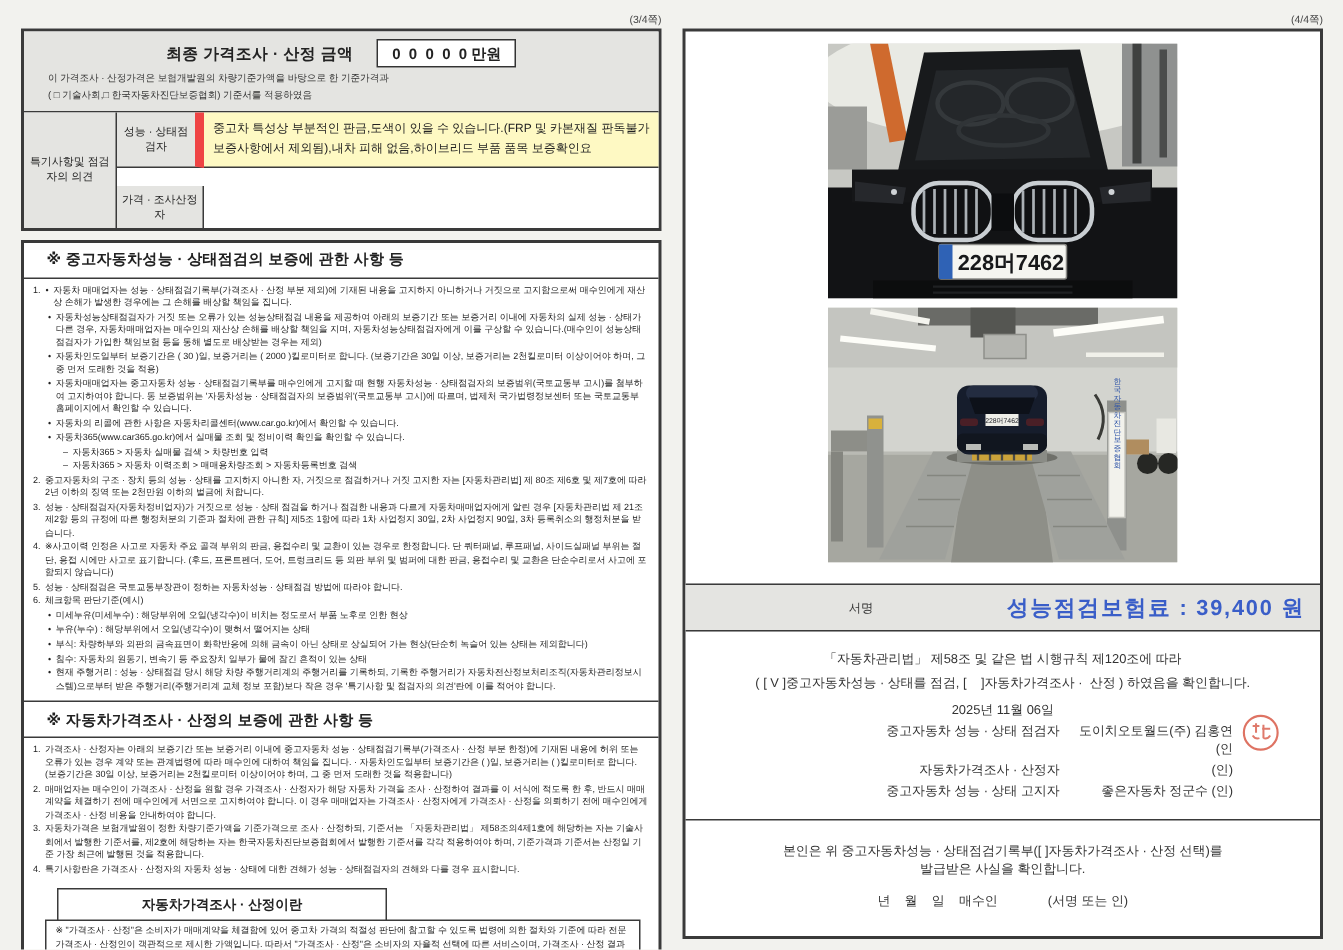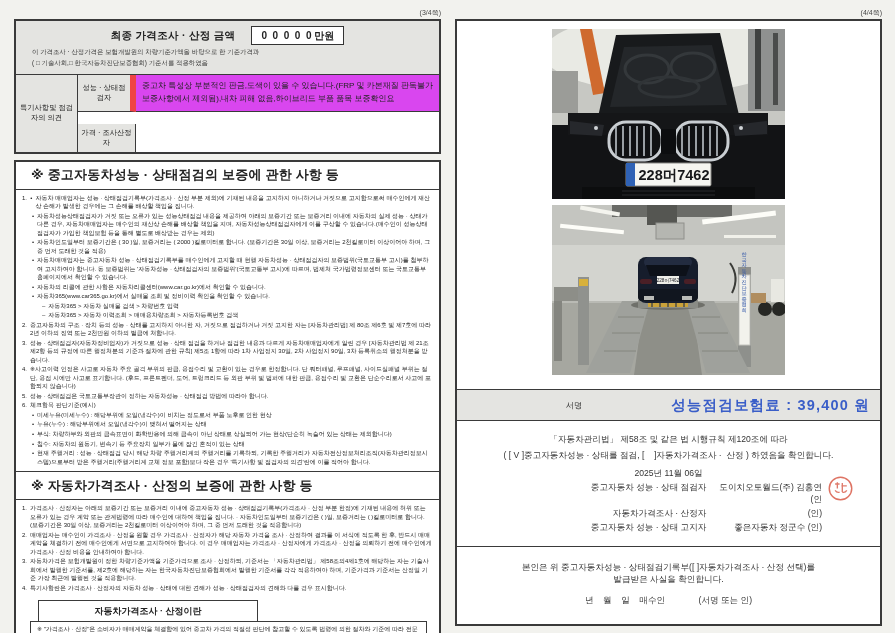--- a/index.html
+++ b/index.html
@@ -18,28 +18,28 @@
   .tbl{border:2px solid #3a3a3a;background:#fff;}
   .price-head{background:#e4e4e1;padding:5px 16px 6px;border-bottom:1.4px solid #3a3a3a;text-align:left;}
   .price-line1{display:flex;justify-content:center;align-items:center;gap:16px;}
   .price-title{font-weight:bold;font-size:10.5px;letter-spacing:.3px;}
   .amount-box{background:#fff;border:1.2px solid #333;font-weight:bold;font-size:10px;padding:1.5px 9px;white-space:pre;}
   .price-note{font-size:6.4px;margin-top:2.5px;color:#333;}
   .grid2{display:grid;grid-template-columns:62px 58px 1fr;}
   .hdr{background:#e4e4e1;display:flex;align-items:center;justify-content:center;text-align:center;padding:2px;font-size:7.3px;line-height:1.35;}
   .cell-a{grid-row:1 / span 2;border-right:1px solid #3a3a3a;}
   .cell-b1{border-right:6px solid #ef4444;border-bottom:1px solid #3a3a3a;}
-  .cell-c1{font-size:8px;padding:5px 6px;border-bottom:1px solid #3a3a3a;line-height:1.6;word-break:break-all;background:#d946ef;}
+  .cell-c1{font-size:8px;padding:5px 6px;border-bottom:1px solid #3a3a3a;line-height:1.6;word-break:break-all;background:#fef9c3;}
   .cell-b2{border-right:1px solid #3a3a3a;min-height:24px;margin-top:12px;}
   .cell-c2{background:#fff;}
 
   
   .notice{border:2px solid #3a3a3a;background:#fff;margin-top:6px;}
   .notice-bar{background:#e4e4e1;text-align:center;font-weight:bold;font-size:8px;padding:2.5px 0;border-bottom:1.2px solid #3a3a3a;}
-  .sec-title{font-weight:bold;font-size:13px;padding:4.5px 0 4.5px 15px;border-bottom:1.2px solid #3a3a3a;letter-spacing:.2px;}
+  .sec-title{font-weight:bold;font-size:10px;padding:4.5px 0 4.5px 15px;border-bottom:1.2px solid #3a3a3a;letter-spacing:.2px;}
   .sec-title.mid{border-top:1.2px solid #3a3a3a;}
   .lines{padding:4px 6px 4px 4px;font-size:6px;line-height:1.42;color:#222;}
   .ln{display:flex;margin-bottom:1px;}
   .ln .mk{flex:0 0 auto;white-space:pre;padding-right:3px;}
   .ln .tx{word-break:break-all;}
   .ln.lvl0{padding-left:2px;}
   .ln.lvl1{padding-left:12px;}
   .ln.lvl2{padding-left:22px;}
   .def-title{border:1.2px solid #3a3a3a;width:218px;margin:3px 0 0 22px;text-align:center;font-weight:bold;font-size:9px;padding:3.5px 0;background:#fff;position:relative;z-index:2;}
   .def-box{border:1.2px solid #3a3a3a;margin:-1px 12px 8px 14px;padding:3px 6px;font-size:6px;line-height:1.48;word-break:break-all;}

